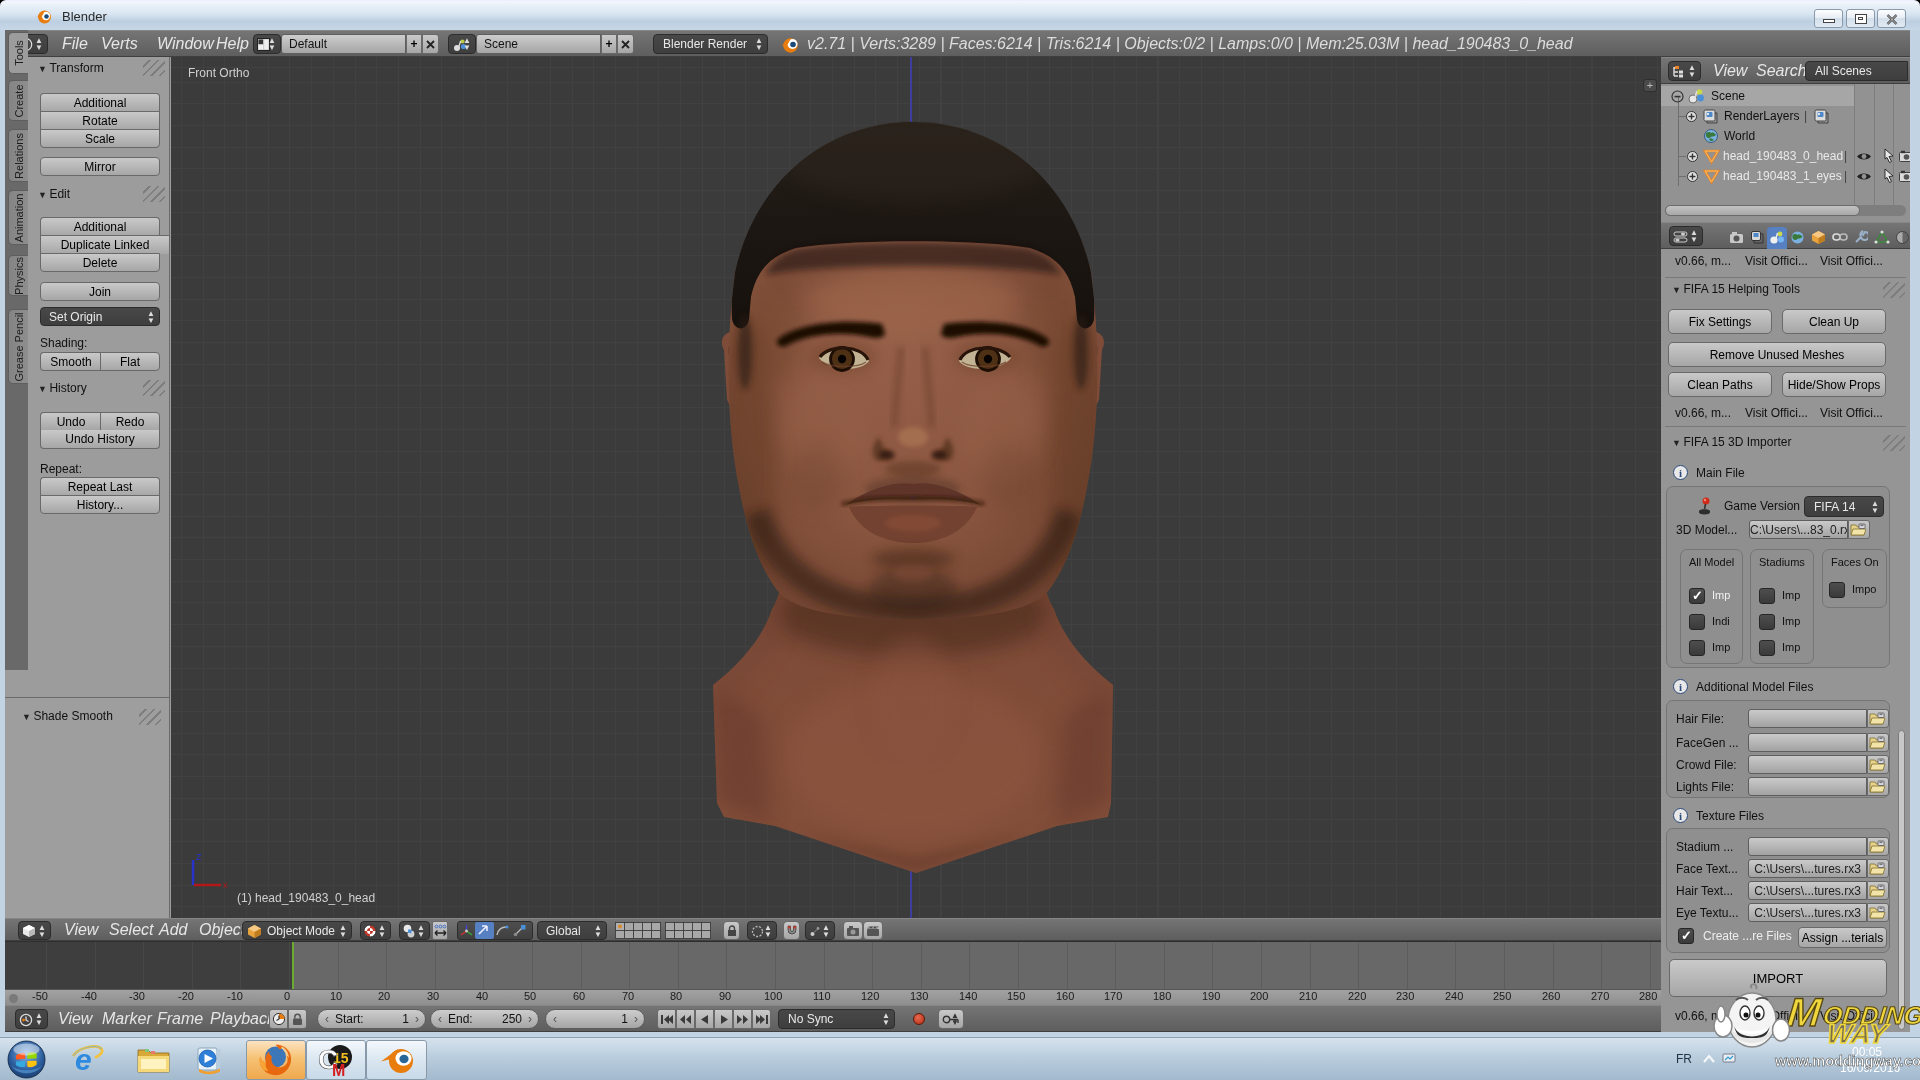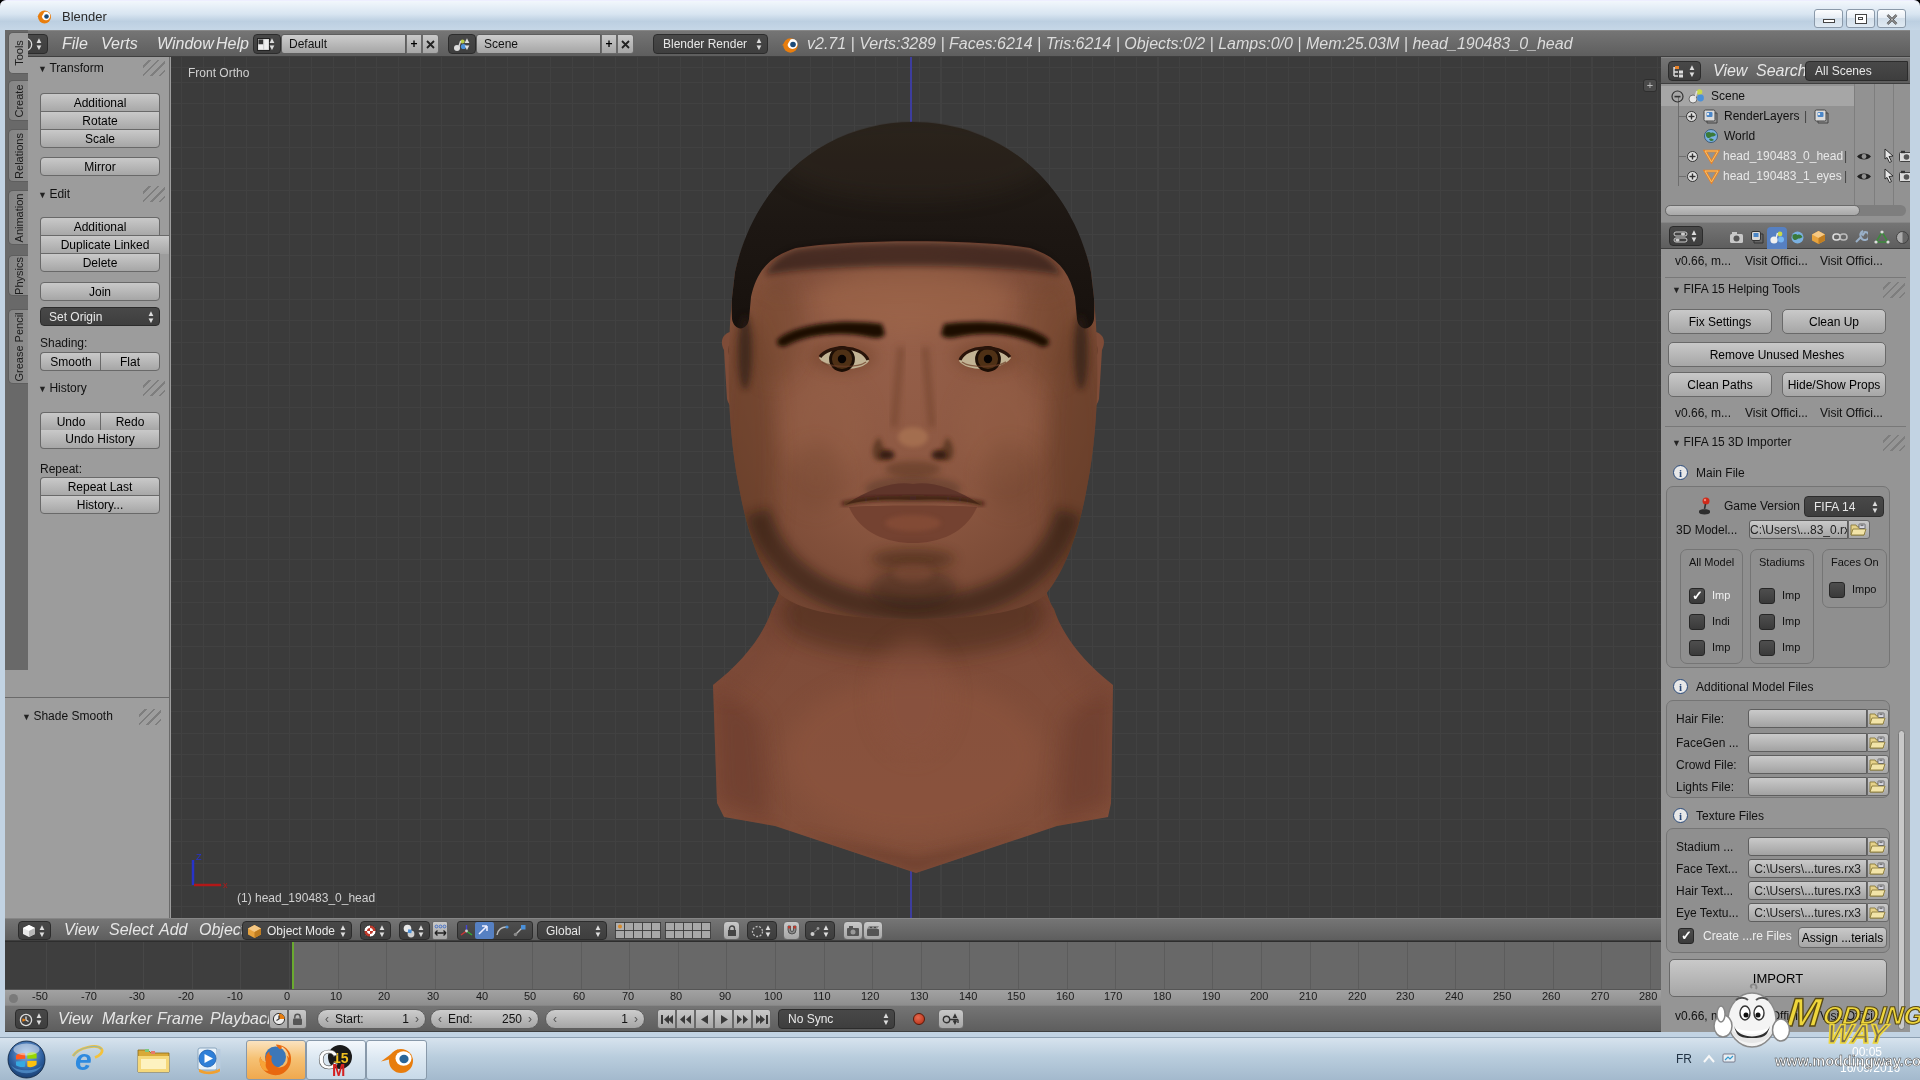--- a/index.html
+++ b/index.html
@@ -439,21 +439,21 @@
           </div>
       </div>
 
       <div id="tltrack" class="abs" style="left:0;top:911px;width:1656px;height:48px;background:repeating-linear-gradient(90deg,#5c5c5c 0 1px,transparent 1px 48.6px),#686868;background-position:41px 0;border-top:1px solid #2e2e2e">
         <div class="abs" style="left:0;top:0;width:287px;height:48px;background:repeating-linear-gradient(90deg,#474747 0 1px,transparent 1px 48.6px),#3e3e3e;background-position:41px 0"></div>
         <div class="abs" style="left:287px;top:0;width:2px;height:48px;background:#6aaa30"></div>
       </div>
       <div id="tlruler" class="abs" style="left:0;top:959px;width:1656px;height:16px;background:linear-gradient(#a2a2a2,#8e8e8e);border-top:1px solid #555;font-size:11px;color:#1a1a1a">
         <div class="abs" style="left:4px;top:4px;width:9px;height:9px;border-radius:50%;background:#7a7a7a"></div>
         <span class="abs" style="left:27px">-50</span>
-          <span class="abs" style="left:76px">-70</span>
+          <span class="abs" style="left:76px">-40</span>
           <span class="abs" style="left:124px">-30</span>
           <span class="abs" style="left:173px">-20</span>
           <span class="abs" style="left:222px">-10</span>
           <span class="abs" style="left:279px">0</span>
           <span class="abs" style="left:325px">10</span>
           <span class="abs" style="left:373px">20</span>
           <span class="abs" style="left:422px">30</span>
           <span class="abs" style="left:471px">40</span>
           <span class="abs" style="left:519px">50</span>
           <span class="abs" style="left:568px">60</span>

